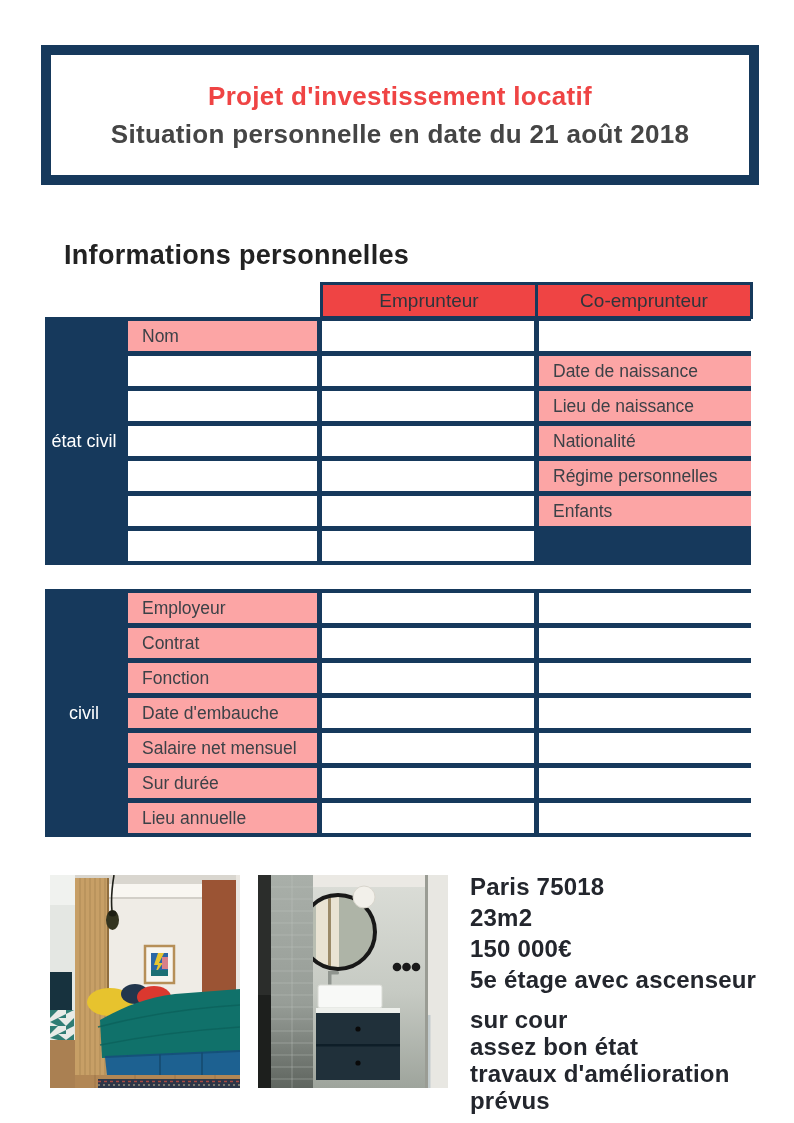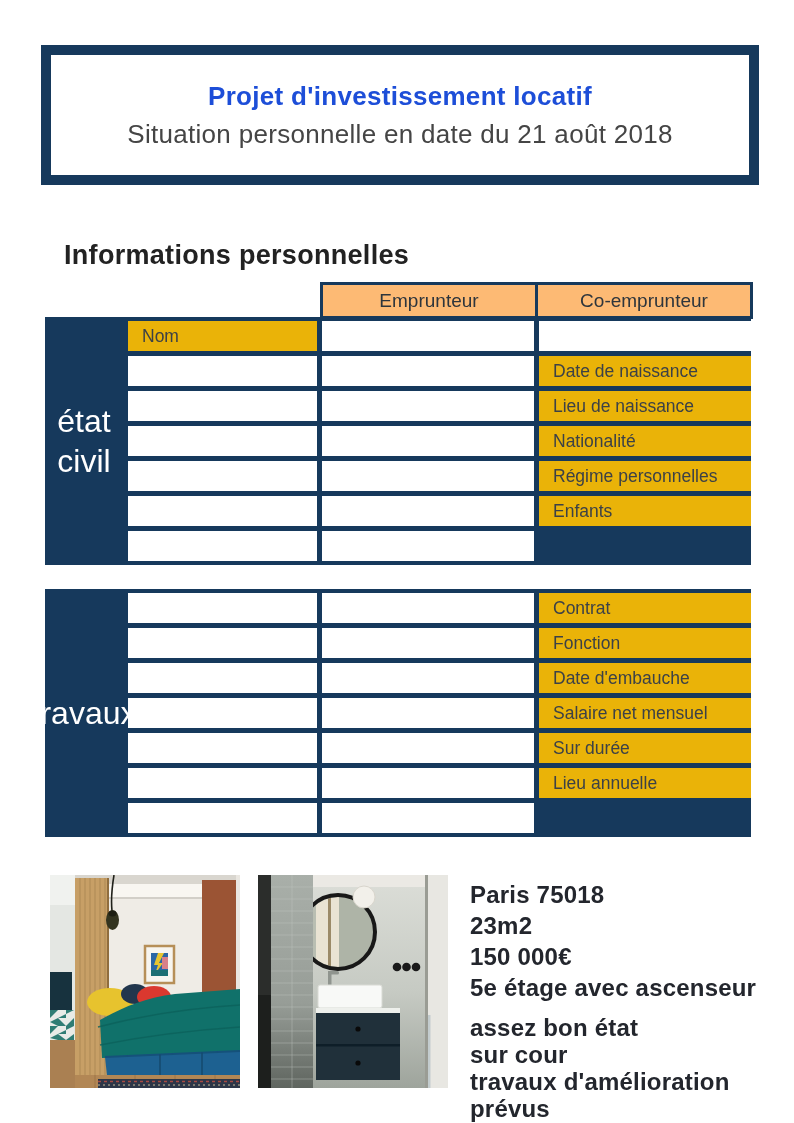--- a/index.html
+++ b/index.html
@@ -10,71 +10,71 @@
     font-family:"Liberation Sans", sans-serif;
   }
   .page * { box-sizing:border-box; }
 
   
   .banner {
     position:absolute; left:41px; top:45px; width:718px; height:140px;
     border:10px solid var(--navy); background:#fff;
     display:flex; flex-direction:column; align-items:center; justify-content:center; gap:7px;
   }
-  .banner-title { font-size:26px; font-weight:700; color:#1d4ed8; letter-spacing:.3px; }
-  .banner-subtitle { font-size:26px; font-weight:400; color:#454545; letter-spacing:.3px; }
+  .banner-title { font-size:26px; font-weight:700; color:#ef4444; letter-spacing:.3px; }
+  .banner-subtitle { font-size:26px; font-weight:700; color:#454545; letter-spacing:.3px; }
 
   
   .section-title {
     position:absolute; left:48px; top:224px; margin:16px;
     font-size:27px; font-weight:600; color:#222222; letter-spacing:.3px;
   }
 
   
   .col-headers {
     position:absolute; left:320px; top:282px; width:433px; height:37px;
     background:var(--navy); border:3px solid var(--navy);
     display:flex; gap:3px;
   }
   .col-header {
-    flex:1 1 0; background:#fdba74; display:flex; align-items:center; justify-content:center;
+    flex:1 1 0; background:#ef4444; display:flex; align-items:center; justify-content:center;
     font-size:19px; color:#2e353c;
   }
 
   
   .form-table {
     position:absolute; left:45px; width:706px; height:248px;
     background:var(--navy);
     display:grid;
     grid-template-columns:78px 189px 212px 212px;
     grid-auto-rows:30px;
     column-gap:5px; row-gap:5px;
     padding:4px 0;
   }
   .form-table.t1 { top:317px; }
   .form-table.t2 { top:589px; }
   .side-label {
     grid-column:1; grid-row:1 / span 7;
     display:flex; align-items:center; justify-content:center; text-align:center;
-    color:#ffffff; font-size:32px; font-weight:500; line-height:1.25; overflow:visible; white-space:normal;
+    color:#ffffff; font-size:18px; font-weight:500; line-height:1.25; overflow:visible; white-space:normal;
   }
   .label-cell {
-    background:#eab308; display:flex; align-items:center;
+    background:#fca5a5; display:flex; align-items:center;
     padding-left:14px; font-size:17.5px; color:#3c4147;
     white-space:nowrap; overflow:hidden;
   }
   .value-cell { background:#ffffff; }
 
   
   .photo { position:absolute; top:875px; width:190px; height:213px; display:block; }
   .photo.ph-left  { left:50px; }
   .photo.ph-right { left:258px; }
 
   
-  .property { position:absolute; left:470px; top:871px; width:318px; color:var(--ink); font-weight:600;margin-top:8px; }
+  .property { position:absolute; left:470px; top:871px; width:318px; color:var(--ink); font-weight:600; }
   .property .hl { font-size:24px; line-height:31px; letter-spacing:.2px; }
   .property .details { margin-top:11px; }
   .property .dt { font-size:24px; line-height:27px; letter-spacing:.2px; }
 </style>
 </head>
 <body>
 
 <div class="page">
 
   <div class="banner">
@@ -114,22 +114,23 @@
     <div class="label-cell">Régime personnelles</div>
     <div class="value-cell"></div>
     <div class="value-cell"></div>
 
     <div class="label-cell">Enfants</div>
     <div class="value-cell"></div>
     <div class="value-cell"></div>
   </div>
 
   <div class="form-table t2">
-    <div class="side-label">travaux</div>
-
+    <div class="side-label">civil</div>
+
+    <div class="label-cell">Employeur</div>
     <div class="value-cell"></div>
     <div class="value-cell"></div>
 
     <div class="label-cell">Contrat</div>
     <div class="value-cell"></div>
     <div class="value-cell"></div>
 
     <div class="label-cell">Fonction</div>
     <div class="value-cell"></div>
     <div class="value-cell"></div>
@@ -261,19 +262,19 @@
     <rect x="0" y="0" width="13" height="213" fill="#2b2d2b"></rect>
     <rect x="0" y="120" width="13" height="93" fill="#1d1f1d"></rect>
   </svg>
 
   <div class="property">
     <div class="hl">Paris 75018</div>
     <div class="hl">23m2</div>
     <div class="hl">150 000€</div>
     <div class="hl">5e étage avec ascenseur</div>
     <div class="details">
+      <div class="dt">sur cour</div>
       <div class="dt">assez bon état</div>
-      <div class="dt">sur cour</div>
       <div class="dt">travaux d'amélioration prévus</div>
     </div>
   </div>
 
 </div>
 
 </body></html>

